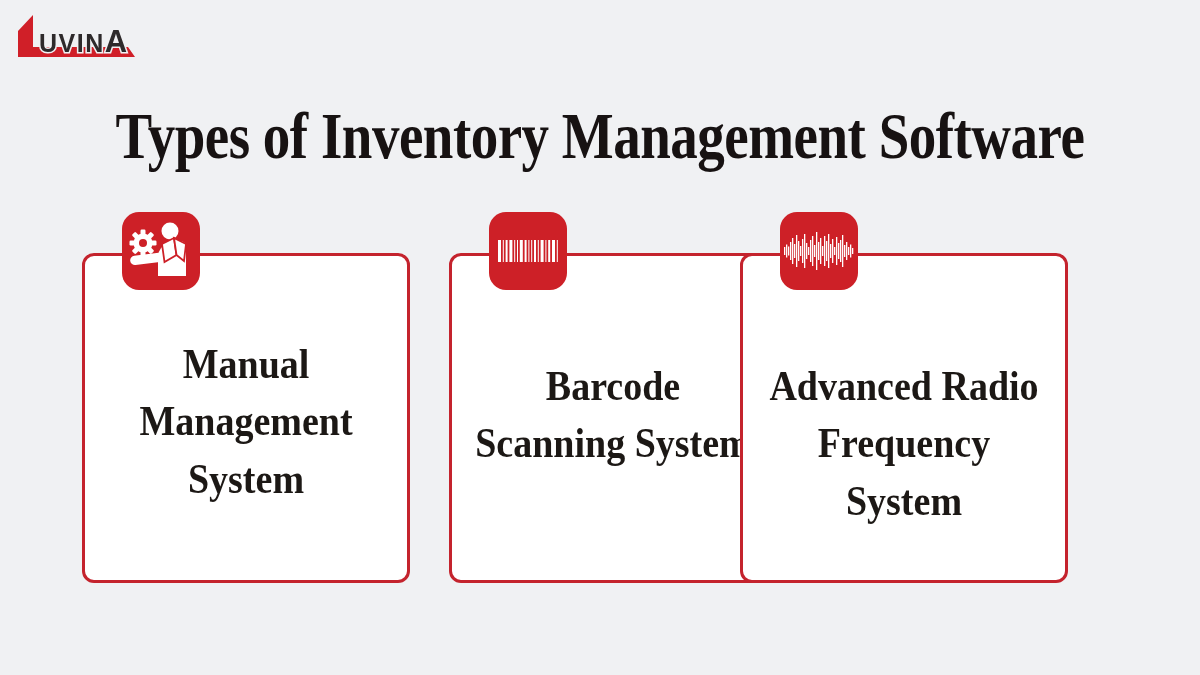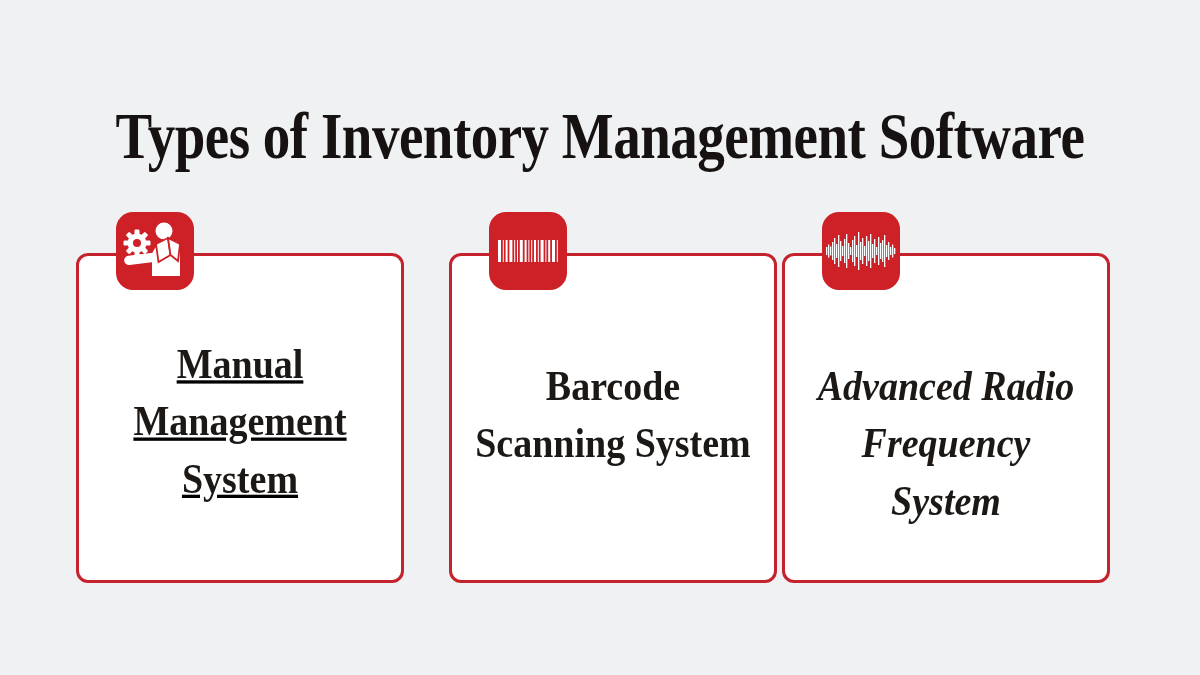--- a/index.html
+++ b/index.html
@@ -32,23 +32,23 @@
 
   
   .card{
     position:absolute;top:253px;
     width:328px;height:330px;
     box-sizing:border-box;
     background:#ffffff;
     border:3px solid #c4232d;
     border-radius:12px;
   }
-  .card-1{left:76px;text-decoration:underline;}
+  .card-1{left:82px;}
   .card-2{left:433px;margin-left:16px;}
-  .card-3{left:782px;font-style:italic;}
+  .card-3{left:740px;}
 
   .icon-badge{
     position:absolute;top:-44px;left:37px;
     width:78px;height:78px;
     background:#cd2027;
     border-radius:17px;
     display:flex;align-items:center;justify-content:center;
   }
   .icon-badge svg{display:block;}
 
@@ -63,20 +63,26 @@
   }
   .card-1 .card-text{padding-top:72px;}
   .card-2 .card-text{padding-top:92px;}
   .card-3 .card-text{padding-top:92px;}
 </style>
 </head>
 <body>
 
 <div class="canvas">
 
+  <div class="logo">
+    <svg width="130" height="54" viewBox="0 0 130 54">
+      <polygon points="3,21 18,5 18,37 113,37 120,47 3,47" fill="#d01f28"></polygon>
+      <text x="24" y="42" font-family="Liberation Sans, sans-serif" font-weight="bold" font-size="25" letter-spacing="1.5" fill="#2e2a2b" stroke="#f0f1f3" stroke-width="3" paint-order="stroke"><tspan>UVIN</tspan><tspan font-size="31">A</tspan></text>
+    </svg>
+  </div>
 
   <h1 class="title">Types of Inventory Management Software</h1>
 
   <div class="card card-1">
     <div class="icon-badge">
       <svg width="78" height="78" viewBox="0 0 78 78">
         <g fill="#ffffff">
 
           <g>
             <circle cx="21" cy="31" r="9.5"></circle>

